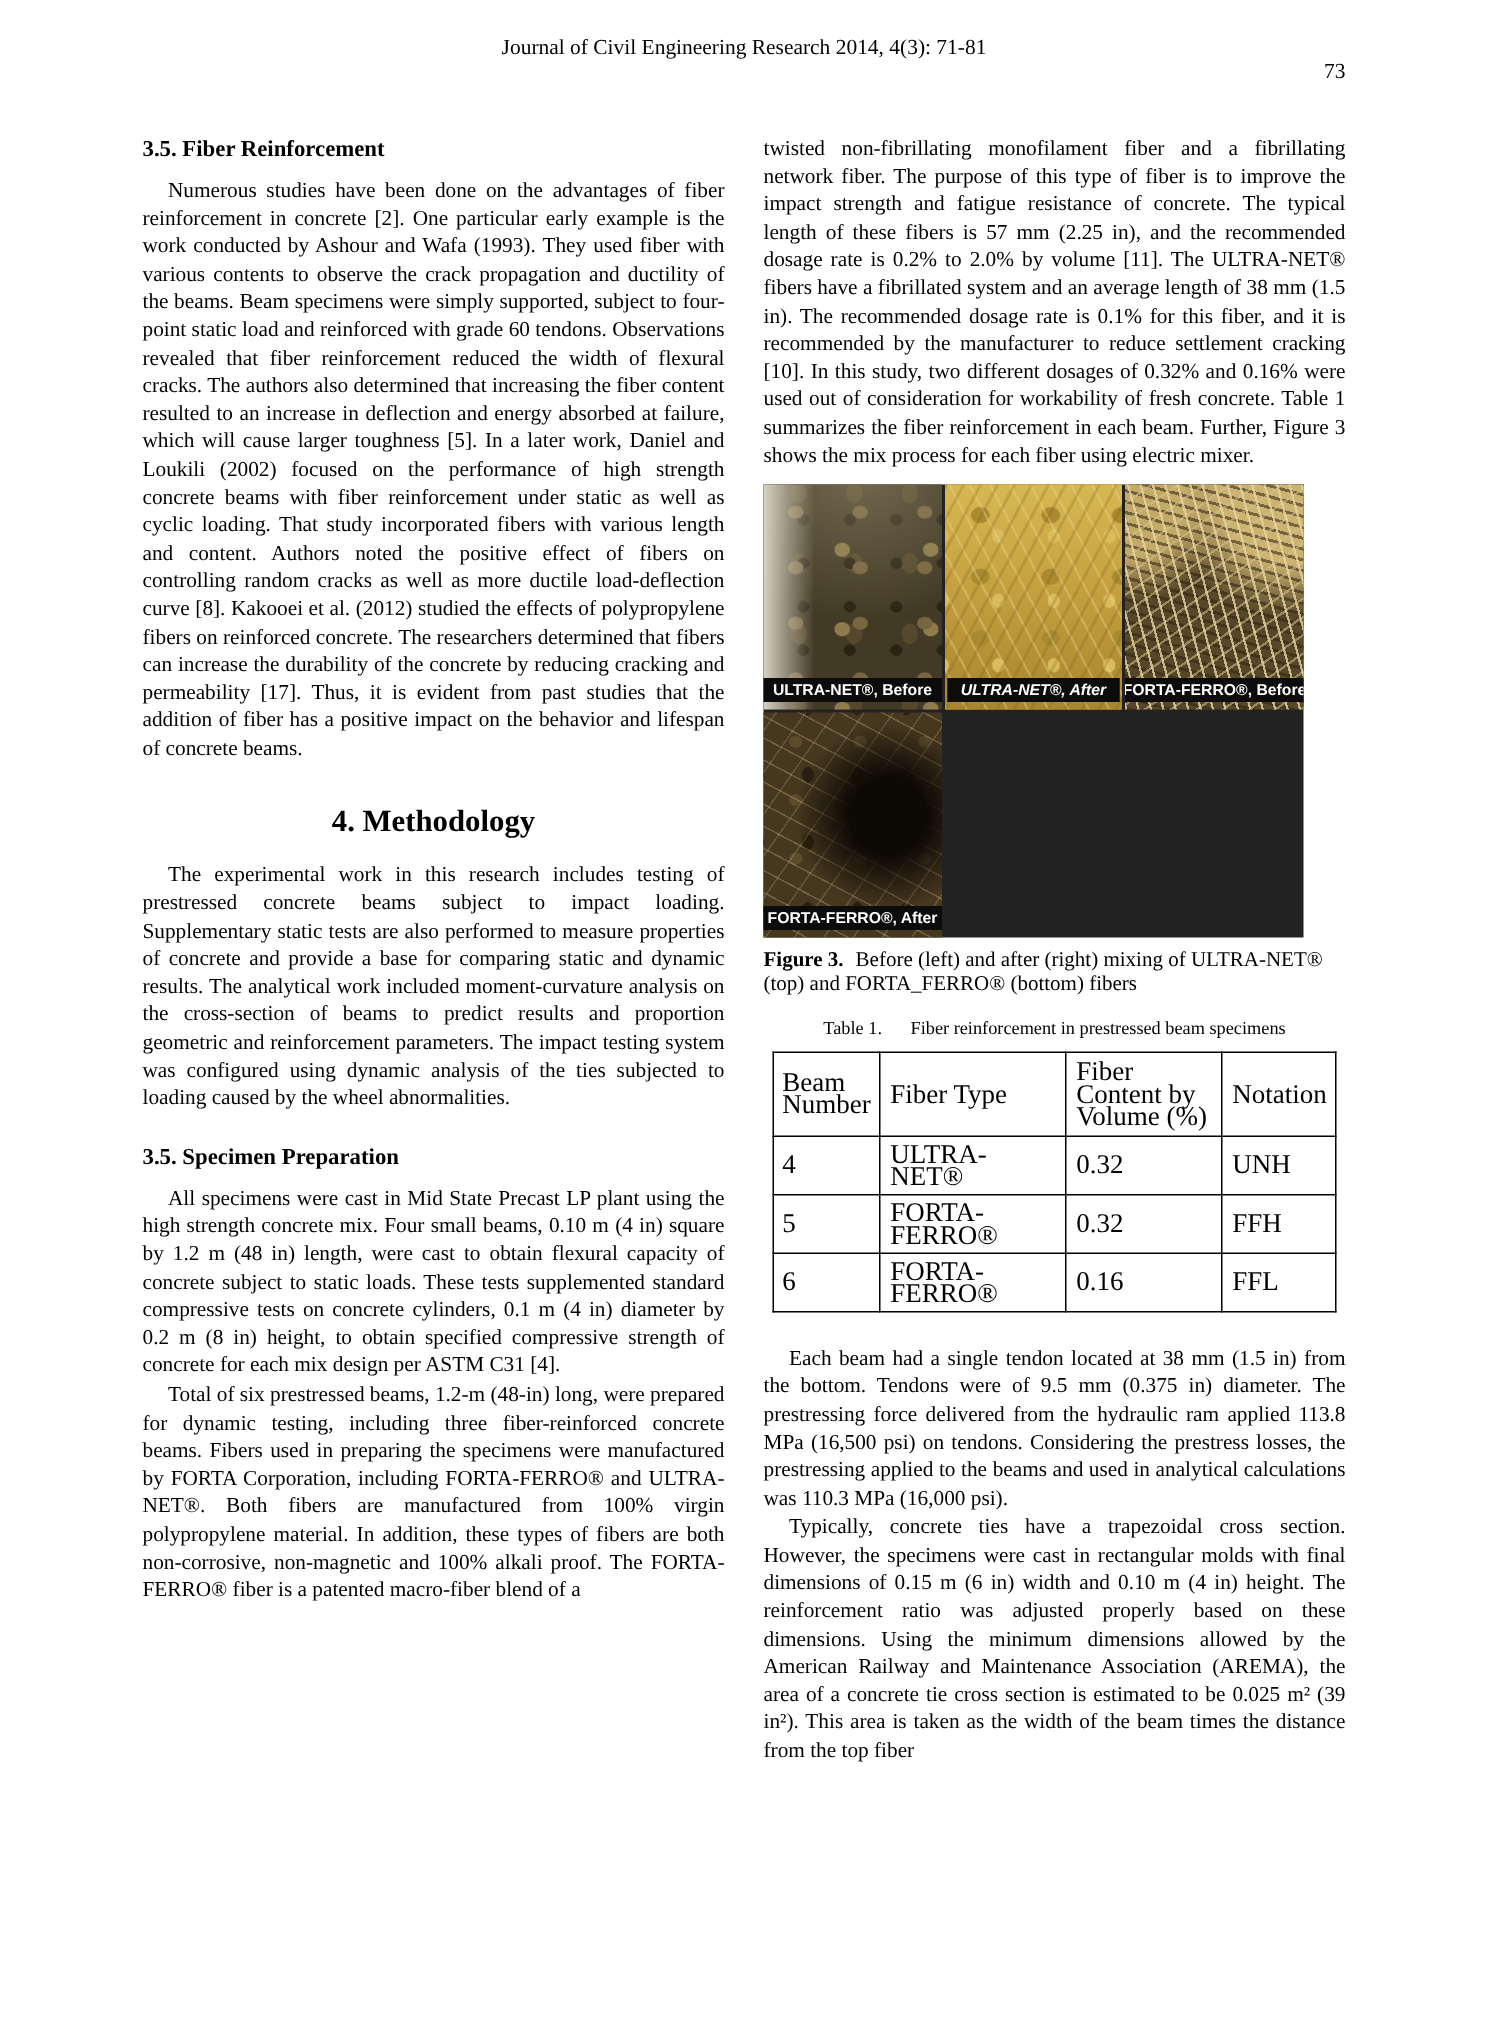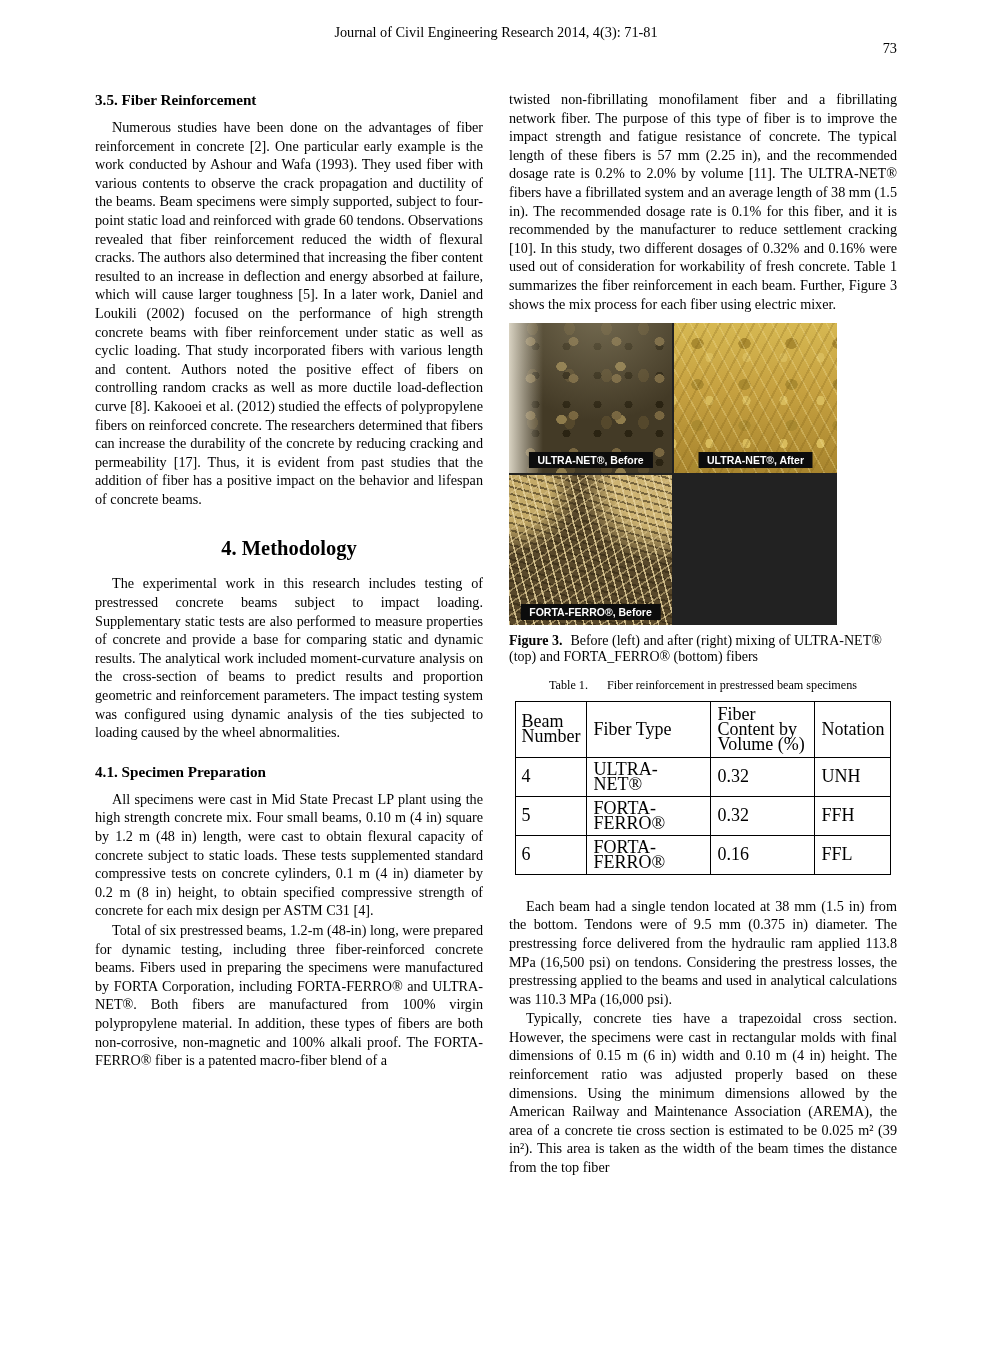--- a/index.html
+++ b/index.html
@@ -22,22 +22,22 @@
   .p { text-indent: 17px; margin-bottom: 1px; }
   .p.noindent { text-indent: 0; }
 
   h3.subhead { font-size: 15.2px; line-height: 19px; margin: 0 0 9px 0; text-align: left; }
   h3.subhead.mt { margin-top: 20px; }
   h2.bighead { font-size: 20.5px; line-height: 24px; margin: 28px 0 14px 0; text-align: center; }
 
   
   .figure3 { margin-top: 10px; }
   .photo-grid {
-    width: 328px; height: 302px;
-    display: grid; grid-template-columns: 1fr 1fr; grid-template-rows: 1fr 1fr;
+    width: 360px; height: 302px;
+    display: grid; grid-template-columns: 1fr 1fr 1fr; grid-template-rows: 1fr 1fr;
     gap: 2px; background: #222;
   }
   .photo { position: relative; overflow: hidden; }
 
   .ph-unb {
     background-color: #433a26;
     background-image:
       linear-gradient(90deg, rgba(224,218,202,0.95) 0px, rgba(224,218,202,0.55) 14px, rgba(224,218,202,0) 34px),
       radial-gradient(circle at 55% -10%, rgba(168,158,126,0.5), rgba(168,158,126,0) 60%),
       radial-gradient(#786640 16%, transparent 17%),
@@ -50,20 +50,21 @@
   .ph-una {
     background-color: #c29c3c;
     background-image:
       repeating-linear-gradient(118deg, rgba(120,90,20,0.22) 0 2px, rgba(0,0,0,0) 2px 10px),
       repeating-linear-gradient(62deg, rgba(237,217,142,0.35) 0 1.5px, rgba(0,0,0,0) 1.5px 12px),
       radial-gradient(#a98a30 18%, transparent 19%),
       radial-gradient(#d9bc5c 15%, transparent 16%),
       linear-gradient(180deg, #d6b852 0%, #c6a140 45%, #a8852e 100%);
     background-size: auto, auto, 47px 41px, 37px 43px, auto;
     background-position: 0 0, 0 0, 0 0, 17px 13px, 0 0;
+    font-style: italic;
   }
   .ph-ffb {
     background-color: #57472a;
     background-image:
       repeating-linear-gradient(75deg, rgba(232,212,158,0.8) 0 1.5px, transparent 1.5px 8px),
       repeating-linear-gradient(-35deg, rgba(214,192,138,0.55) 0 1.5px, transparent 1.5px 10px),
       repeating-linear-gradient(15deg, rgba(47,36,16,0.55) 0 2px, transparent 2px 7px),
       radial-gradient(circle at 92% 4%, #cdb372 0 46px, rgba(205,179,114,0) 82px),
       radial-gradient(circle at 3% 8%, #c4aa68 0 36px, rgba(196,170,104,0) 66px);
   }
@@ -118,38 +119,41 @@
 
   <div class="columns">
 
     <div class="col">
       <h3 class="subhead">3.5. Fiber Reinforcement</h3>
       <p class="p">Numerous studies have been done on the advantages of fiber reinforcement in concrete [2]. One particular early example is the work conducted by Ashour and Wafa (1993). They used fiber with various contents to observe the crack propagation and ductility of the beams. Beam specimens were simply supported, subject to four-point static load and reinforced with grade 60 tendons. Observations revealed that fiber reinforcement reduced the width of flexural cracks. The authors also determined that increasing the fiber content resulted to an increase in deflection and energy absorbed at failure, which will cause larger toughness [5]. In a later work, Daniel and Loukili (2002) focused on the performance of high strength concrete beams with fiber reinforcement under static as well as cyclic loading. That study incorporated fibers with various length and content. Authors noted the positive effect of fibers on controlling random cracks as well as more ductile load-deflection curve [8]. Kakooei et al. (2012) studied the effects of polypropylene fibers on reinforced concrete. The researchers determined that fibers can increase the durability of the concrete by reducing cracking and permeability [17]. Thus, it is evident from past studies that the addition of fiber has a positive impact on the behavior and lifespan of concrete beams.</p>
 
       <h2 class="bighead">4. Methodology</h2>
       <p class="p">The experimental work in this research includes testing of prestressed concrete beams subject to impact loading. Supplementary static tests are also performed to measure properties of concrete and provide a base for comparing static and dynamic results. The analytical work included moment-curvature analysis on the cross-section of beams to predict results and proportion geometric and reinforcement parameters. The impact testing system was configured using dynamic analysis of the ties subjected to loading caused by the wheel abnormalities.</p>
 
-      <h3 class="subhead mt">4.1. Specimen Preparation</h3>
+      <h3 class="subhead mt">3.5. Specimen Preparation</h3>
       <p class="p">All specimens were cast in Mid State Precast LP plant using the high strength concrete mix. Four small beams, 0.10 m (4 in) square by 1.2 m (48 in) length, were cast to obtain flexural capacity of concrete subject to static loads. These tests supplemented standard compressive tests on concrete cylinders, 0.1 m (4 in) diameter by 0.2 m (8 in) height, to obtain specified compressive strength of concrete for each mix design per ASTM C31 [4].</p>
       <p class="p">Total of six prestressed beams, 1.2-m (48-in) long, were prepared for dynamic testing, including three fiber-reinforced concrete beams. Fibers used in preparing the specimens were manufactured by FORTA Corporation, including FORTA-FERRO® and ULTRA-NET®. Both fibers are manufactured from 100% virgin polypropylene material. In addition, these types of fibers are both non-corrosive, non-magnetic and 100% alkali proof. The FORTA-FERRO® fiber is a patented macro-fiber blend of a</p>
     </div>
 
     <div class="col">
       <p class="p noindent">twisted non-fibrillating monofilament fiber and a fibrillating network fiber. The purpose of this type of fiber is to improve the impact strength and fatigue resistance of concrete. The typical length of these fibers is 57 mm (2.25 in), and the recommended dosage rate is 0.2% to 2.0% by volume [11]. The ULTRA-NET® fibers have a fibrillated system and an average length of 38 mm (1.5 in). The recommended dosage rate is 0.1% for this fiber, and it is recommended by the manufacturer to reduce settlement cracking [10]. In this study, two different dosages of 0.32% and 0.16% were used out of consideration for workability of fresh concrete. Table 1 summarizes the fiber reinforcement in each beam. Further, Figure 3 shows the mix process for each fiber using electric mixer.</p>
 
       <div class="figure3">
         <div class="photo-grid">
           <div class="photo ph-unb">
             <span class="ph-label">ULTRA-NET®, Before</span>
           </div>
           <div class="photo ph-una">
             <span class="ph-label">ULTRA-NET®, After</span>
           </div>
           <div class="photo ph-ffb">
             <span class="ph-label">FORTA-FERRO®, Before</span>
+          </div>
+          <div class="photo ph-ffa">
+            <span class="ph-label">FORTA-FERRO®, After</span>
           </div>
         </div>
         <div class="fig-caption">
           <span class="cap-label">Figure 3.</span><span>Before (left) and after (right) mixing of ULTRA-NET® (top) and FORTA_FERRO® (bottom) fibers</span>
         </div>
       </div>
 
       <div class="tbl-caption">
         <span class="cap-label">Table 1.</span><span>Fiber reinforcement in prestressed beam specimens</span>
       </div>

